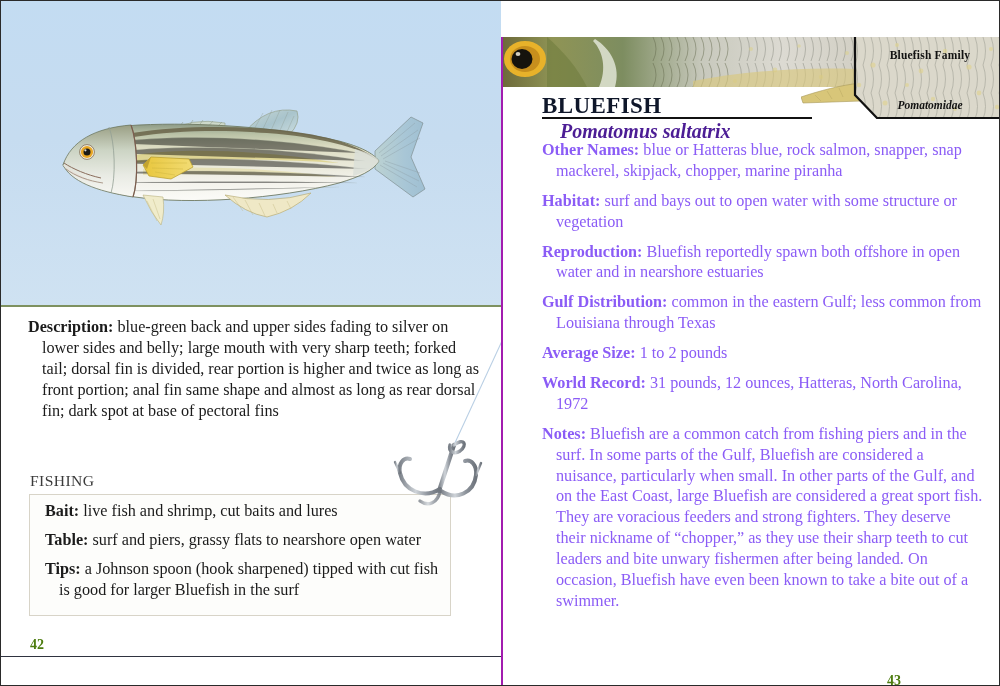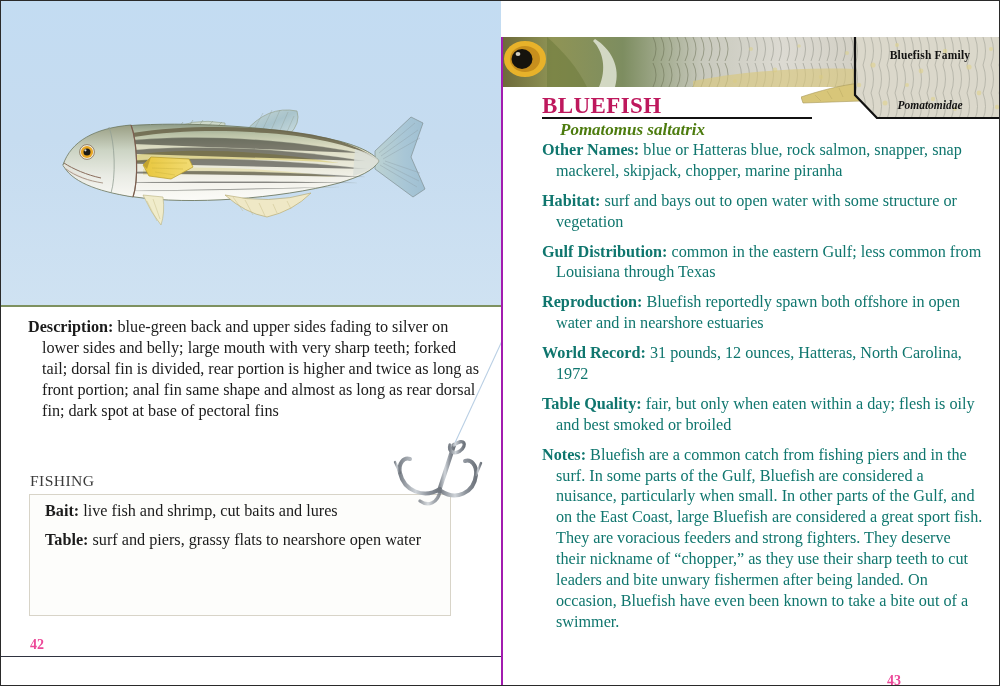--- a/index.html
+++ b/index.html
@@ -36,21 +36,21 @@
   .fishing-list{position:absolute;left:44px;top:500px;width:400px;
                 font-size:16.2px;line-height:1.29;color:#1b1b1b;}
   .fishing-list .row{margin-bottom:8px;text-indent:-14px;padding-left:14px;}
   .fishing-list .row:last-child{margin-bottom:0;}
   .fishing-list b{font-weight:bold;}
 
   .hook{position:absolute;left:383px;top:340px;width:118px;height:170px;pointer-events:none;}
   .hook svg{display:block;width:100%;height:100%;}
 
   
-  .folio{position:absolute;bottom:32px;font-size:14px;font-weight:bold;color:#ec4899;}
+  .folio{position:absolute;bottom:32px;font-size:14px;font-weight:bold;color:#4d7c0f;}
   .folio-left{left:29px;}
   .folio-right{right:29px;}
   .footrule{position:absolute;bottom:28px;height:1px;background:#2f3340;}
   .footrule-left{left:0;width:500px;}
   .footrule-right{left:0;width:499px;}
 
   
   .band{position:absolute;left:0;top:0;width:499px;height:50px;overflow:hidden;}
   .band-tex{position:absolute;inset:0;}
   .band-tex svg{display:block;width:100%;height:100%;}
@@ -68,28 +68,28 @@
              font-family:"Liberation Serif",serif;}
   .fam-latin{position:absolute;left:360px;top:62px;width:134px;text-align:center;
              font-size:11.5px;font-weight:bold;font-style:italic;color:#121212;}
 
   
   .fin-wedge{position:absolute;left:298px;top:38px;width:60px;height:30px;pointer-events:none;}
   .fin-wedge svg{display:block;width:100%;height:100%;}
 
   
   .title{position:absolute;left:39px;top:56px;font-size:23px;font-weight:bold;
-         color:#be185d;letter-spacing:.4px;}
+         color:#0f172a;letter-spacing:.4px;}
   .title-rule{position:absolute;left:39px;top:80px;width:270px;height:2px;background:#111;}
-  .latin{position:absolute;left:57px;top:83px;font-size:17px;font-style:italic;
-         font-weight:bold;color:#4d7c0f;font-family:Liberation Serif, serif;}
+  .latin{position:absolute;left:57px;top:83px;font-size:20px;font-style:italic;
+         font-weight:bold;color:#4c1d95;font-family:Liberation Serif, serif;}
 
   
   .facts{position:absolute;left:39px;top:103px;width:442px;
-         font-size:16.2px;line-height:1.29;color:#0f766e;}
+         font-size:16.2px;line-height:1.29;color:#8b5cf6;}
   .facts .row{margin-bottom:9px;text-indent:-14px;padding-left:14px;}
   .facts b{font-weight:bold;}
   .facts .row.notes{margin-bottom:0;}
 </style>
 </head>
 <body>
 
 <div class="spread">
 
   <div class="page page-left">
@@ -232,20 +232,24 @@
     <div class="fishing-box"></div>
 
     <div class="fishing-list">
       <div class="row">
         <b>Bait:</b>
         <span>live fish and shrimp, cut baits and lures</span>
       </div>
       <div class="row">
         <b>Table:</b>
         <span>surf and piers, grassy flats to nearshore open water</span>
+      </div>
+      <div class="row">
+        <b>Tips:</b>
+        <span>a Johnson spoon (hook sharpened) tipped with cut fish is good for larger Bluefish in the surf</span>
       </div>
     </div>
 
     <div class="hook">
       <svg viewBox="0 0 118 170" xmlns="http://www.w3.org/2000/svg">
         <defs>
           <linearGradient id="steel" x1="0" y1="0" x2="1" y2="0">
             <stop offset="0" stop-color="#7c828a"></stop>
             <stop offset="0.4" stop-color="#cfd4d9"></stop>
             <stop offset="0.7" stop-color="#8e949c"></stop>
@@ -421,34 +425,34 @@
     <div class="facts">
       <div class="row">
         <b>Other Names:</b>
         <span>blue or Hatteras blue, rock salmon, snapper, snap mackerel, skipjack, chopper, marine piranha</span>
       </div>
       <div class="row">
         <b>Habitat:</b>
         <span>surf and bays out to open water with some structure or vegetation</span>
       </div>
       <div class="row">
+        <b>Reproduction:</b>
+        <span>Bluefish reportedly spawn both offshore in open water and in nearshore estuaries</span>
+      </div>
+      <div class="row">
         <b>Gulf Distribution:</b>
         <span>common in the eastern Gulf; less common from Louisiana through Texas</span>
       </div>
       <div class="row">
-        <b>Reproduction:</b>
-        <span>Bluefish reportedly spawn both offshore in open water and in nearshore estuaries</span>
+        <b>Average Size:</b>
+        <span>1 to 2 pounds</span>
       </div>
       <div class="row">
         <b>World Record:</b>
         <span>31 pounds, 12 ounces, Hatteras, North Carolina, 1972</span>
-      </div>
-      <div class="row">
-        <b>Table Quality:</b>
-        <span>fair, but only when eaten within a day; flesh is oily and best smoked or broiled</span>
       </div>
       <div class="row notes">
         <b>Notes:</b>
         <span>Bluefish are a common catch from fishing piers and in the surf. In some parts of the Gulf, Bluefish are considered a nuisance, particularly when small. In other parts of the Gulf, and on the East Coast, large Bluefish are considered a great sport fish. They are voracious feeders and strong fighters. They deserve their nickname of “chopper,” as they use their sharp teeth to cut leaders and bite unwary fishermen after being landed. On occasion, Bluefish have even been known to take a bite out of a swimmer.</span>
       </div>
     </div>
 
     <div class="folio folio-right">43</div>
     <div class="footrule footrule-right"></div>
   </div>

